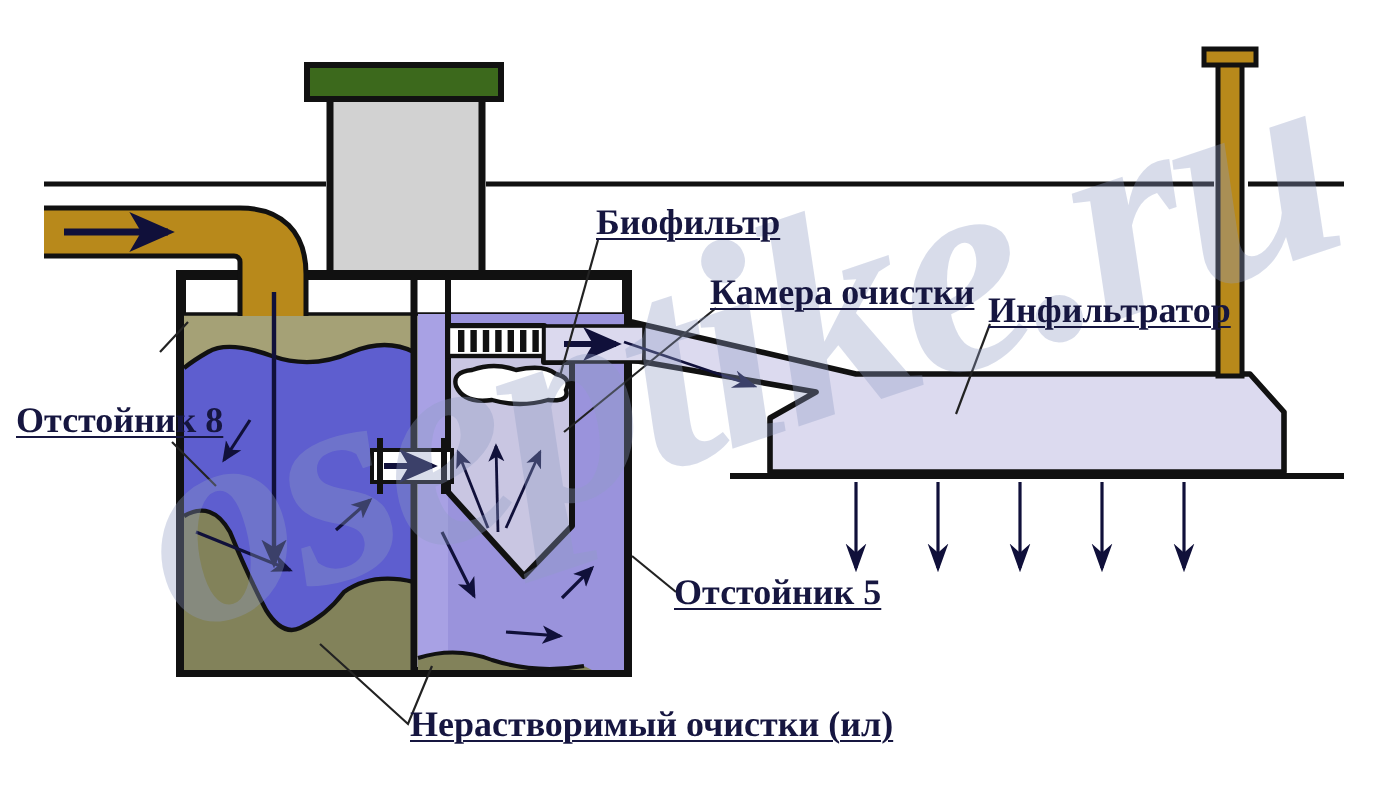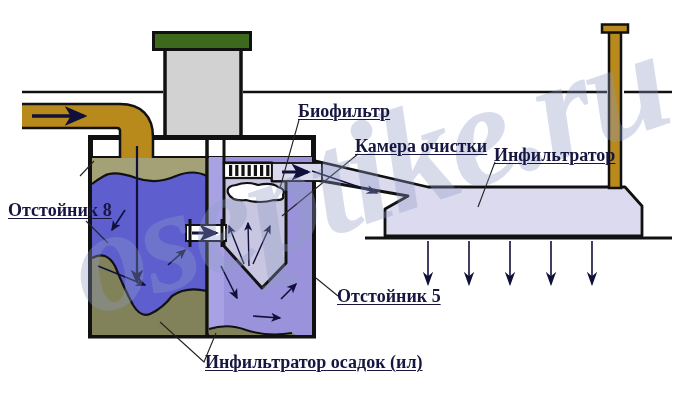--- a/index.html
+++ b/index.html
@@ -128,15 +128,15 @@
   </g>
 </svg>
 
 <div id="watermark">oseptike.ru</div>
 
 <div class="lbl und" style="left:8px;top:203px;">Отстойник 8</div>
 <div class="lbl und" style="left:298px;top:104px;">Биофильтр</div>
 <div class="lbl und" style="left:355px;top:139px;">Камера очистки</div>
 <div class="lbl und" style="left:494px;top:148px;">Инфильтратор</div>
 <div class="lbl und" style="left:337px;top:289px;">Отстойник 5</div>
-<div class="lbl und" style="left:205px;top:355px;">Инфильтратор осадок (ил)</div>
+<div class="lbl und" style="left:205px;top:355px;">Нерастворимый очистки (ил)</div>
 
 </div>
 
 </body></html>

